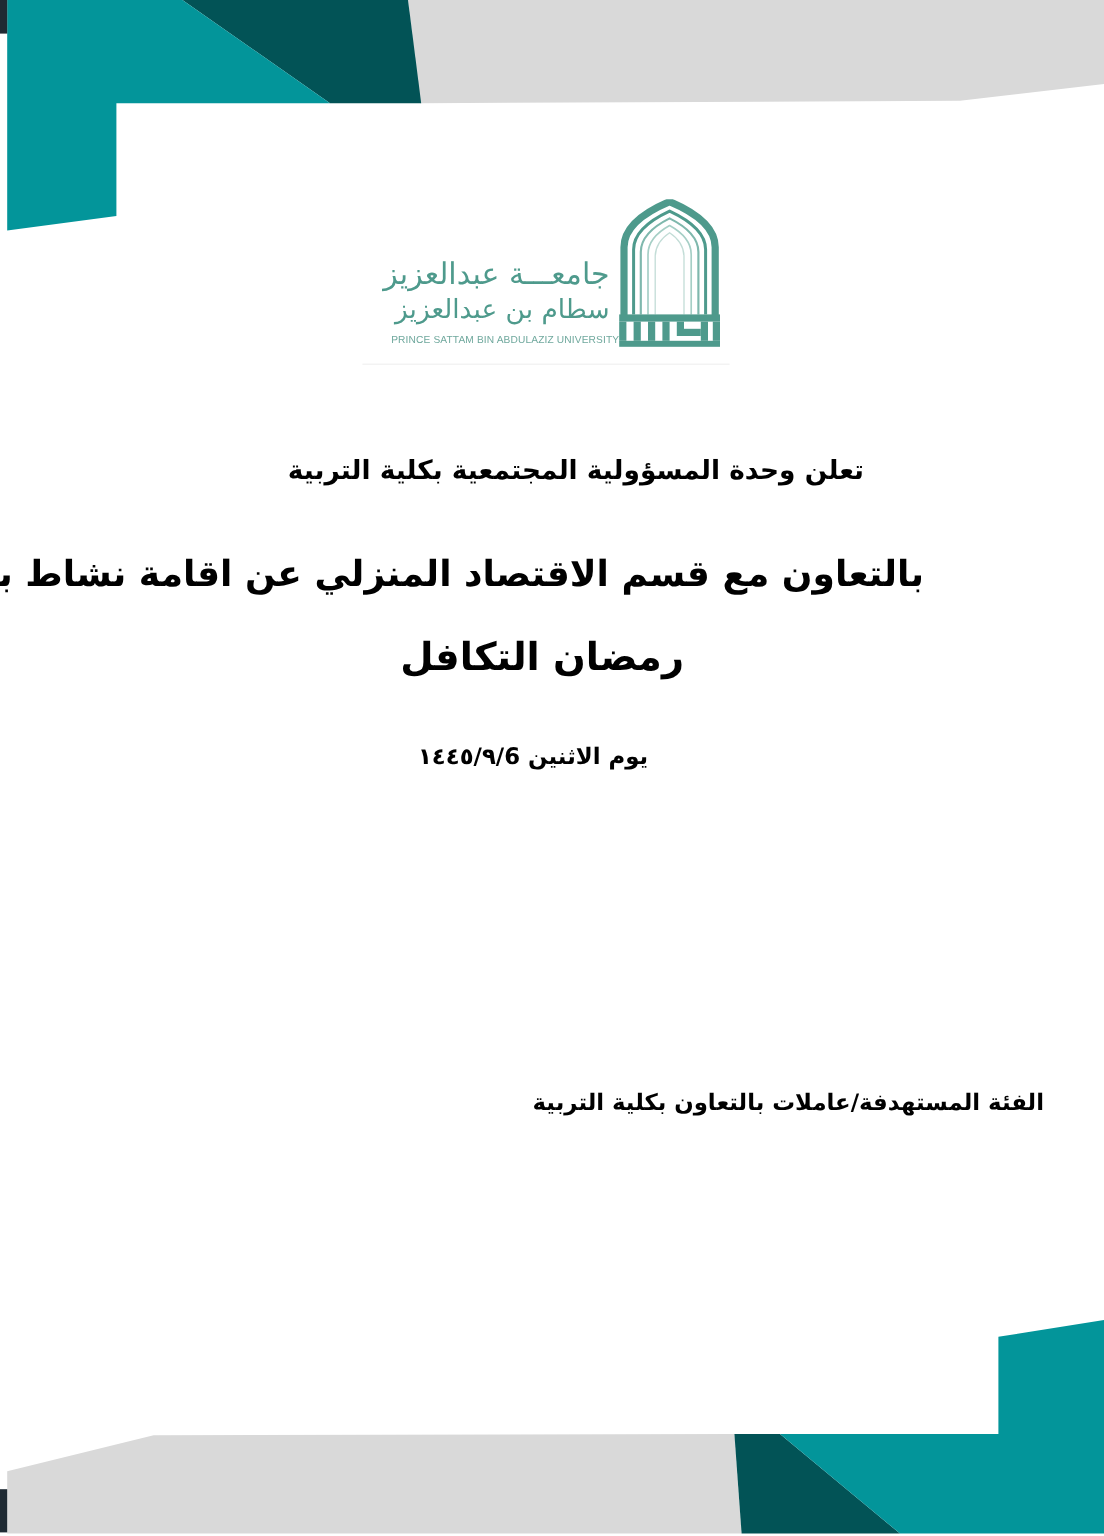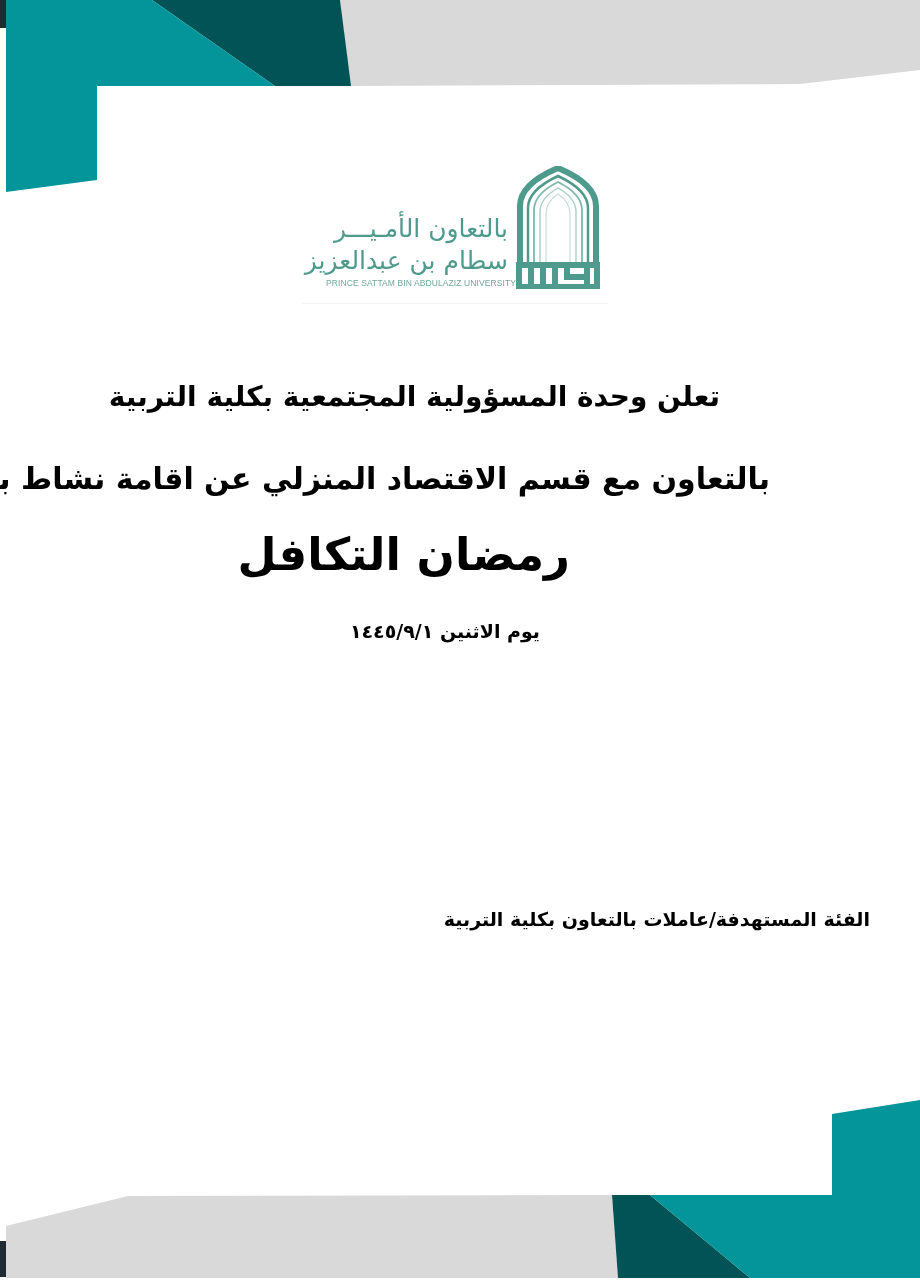--- a/index.html
+++ b/index.html
@@ -10,37 +10,37 @@
     }
     .deco { position: absolute; left: 0; top: 0; }
     .logo {
       position: absolute; left: 302px; top: 164px; width: 306px; height: 140px;
     }
     .logo-ar1, .logo-ar2 {
       position: absolute; right: 100px; color: #4e9a8c;
       font-family: "DejaVu Sans", sans-serif; direction: rtl; white-space: nowrap;
     }
     .logo-ar1 { top: 50px; font-size: 25px; letter-spacing: 1px; }
-    .logo-ar2 { top: 82px; font-size: 25px; }
+    .logo-ar2 { top: 82px; font-size: 22px; }
     .logo-en {
       position: absolute; left: 24px; top: 114px; font-size: 8.5px;
       color: #6fa89d; font-family: Liberation Sans, sans-serif; letter-spacing: 0.1px;
       white-space: nowrap;
     }
     .logo-mark { position: absolute; right: 6px; top: 2px; }
     .logo-rule {
       position: absolute; left: 0; right: 0; top: 139px; height: 1px; background: #f1f1f1;
     }
     .txt {
       position: absolute; direction: rtl; color: #000; font-weight: bold;
       font-family: "DejaVu Sans", sans-serif; white-space: nowrap;
     }
-    .line1 { right: 200px; top: 380px; font-size: 28px; }
+    .line1 { right: 200px; top: 380px; font-size: 22px; }
     .line2 { right: 150px; top: 461px; font-size: 30px; }
-    .title { right: 350px; top: 528px; font-size: 45px; }
+    .title { right: 350px; top: 528px; font-size: 32px; }
     .date { right: 380px; top: 620px; font-size: 19px; }
     .target { right: 50px; top: 908px; font-size: 19px; }
     .edge-left {
       position: absolute; left: 0; top: 0; width: 6px; height: 28px; background: #1f2a33;
     }
     .edge-left-b {
       position: absolute; left: 0; top: 1241px; width: 6px; height: 36px; background: #1f2a33;
     }
   </style>
 </head>
@@ -57,21 +57,21 @@
   <polygon points="6,1226 128,1196 612,1195 618,1278 6,1278" fill="#d9d9d9"></polygon>
 
   <polygon points="612,1195 650,1195 750,1278 618,1278" fill="#025356"></polygon>
 
   <polygon points="650,1195 832,1195 832,1114 920,1100 920,1278 750,1278" fill="#03959a"></polygon>
 </svg>
 <div class="edge-left"></div>
 <div class="edge-left-b"></div>
 
 <div class="logo">
-  <div class="logo-ar1">بالتعاون الأمـيـــر</div>
+  <div class="logo-ar1">جامعـــة عبدالعزيز</div>
   <div class="logo-ar2">سطام بن عبدالعزيز</div>
   <div class="logo-en">PRINCE SATTAM BIN ABDULAZIZ UNIVERSITY</div>
   <svg class="logo-mark" width="88" height="124" viewBox="0 0 88 124">
     <g fill="none" stroke="#4e9a8c">
       <path d="M6,100 L6,40 Q6,18 44,2 Q82,18 82,40 L82,100" stroke-width="6"></path>
       <path d="M14,96 L14,42 Q14,24 44,10 Q74,24 74,42 L74,96" stroke-width="2.5"></path>
       <path d="M20,96 L20,44 Q20,28 44,16 Q68,28 68,44 L68,96" stroke-width="1.8" stroke="#7fb8ad"></path>
       <path d="M26,96 L26,46 Q26,32 44,22 Q62,32 62,46 L62,96" stroke-width="1.4" stroke="#a6cfc6"></path>
       <path d="M32,96 L32,48 Q32,36 44,28 Q56,36 56,48 L56,96" stroke-width="1.1" stroke="#c3ddd7"></path>
     </g>
@@ -87,14 +87,14 @@
       <rect x="80" y="102" width="6" height="16"></rect>
       <rect x="2" y="118" width="84" height="5"></rect>
     </g>
   </svg>
   <div class="logo-rule"></div>
 </div>
 
 <div class="txt line1">تعلن وحدة المسؤولية المجتمعية بكلية التربية</div>
 <div class="txt line2">بالتعاون مع قسم الاقتصاد المنزلي عن اقامة نشاط بعنوان :</div>
 <div class="txt title">رمضان التكافل</div>
-<div class="txt date">يوم الاثنين ١٤٤٥/٩/١</div>
+<div class="txt date">يوم الاثنين ١٤٤٥/٩/6</div>
 <div class="txt target">الفئة المستهدفة/عاملات بالتعاون بكلية التربية</div>
 
 </body></html>

